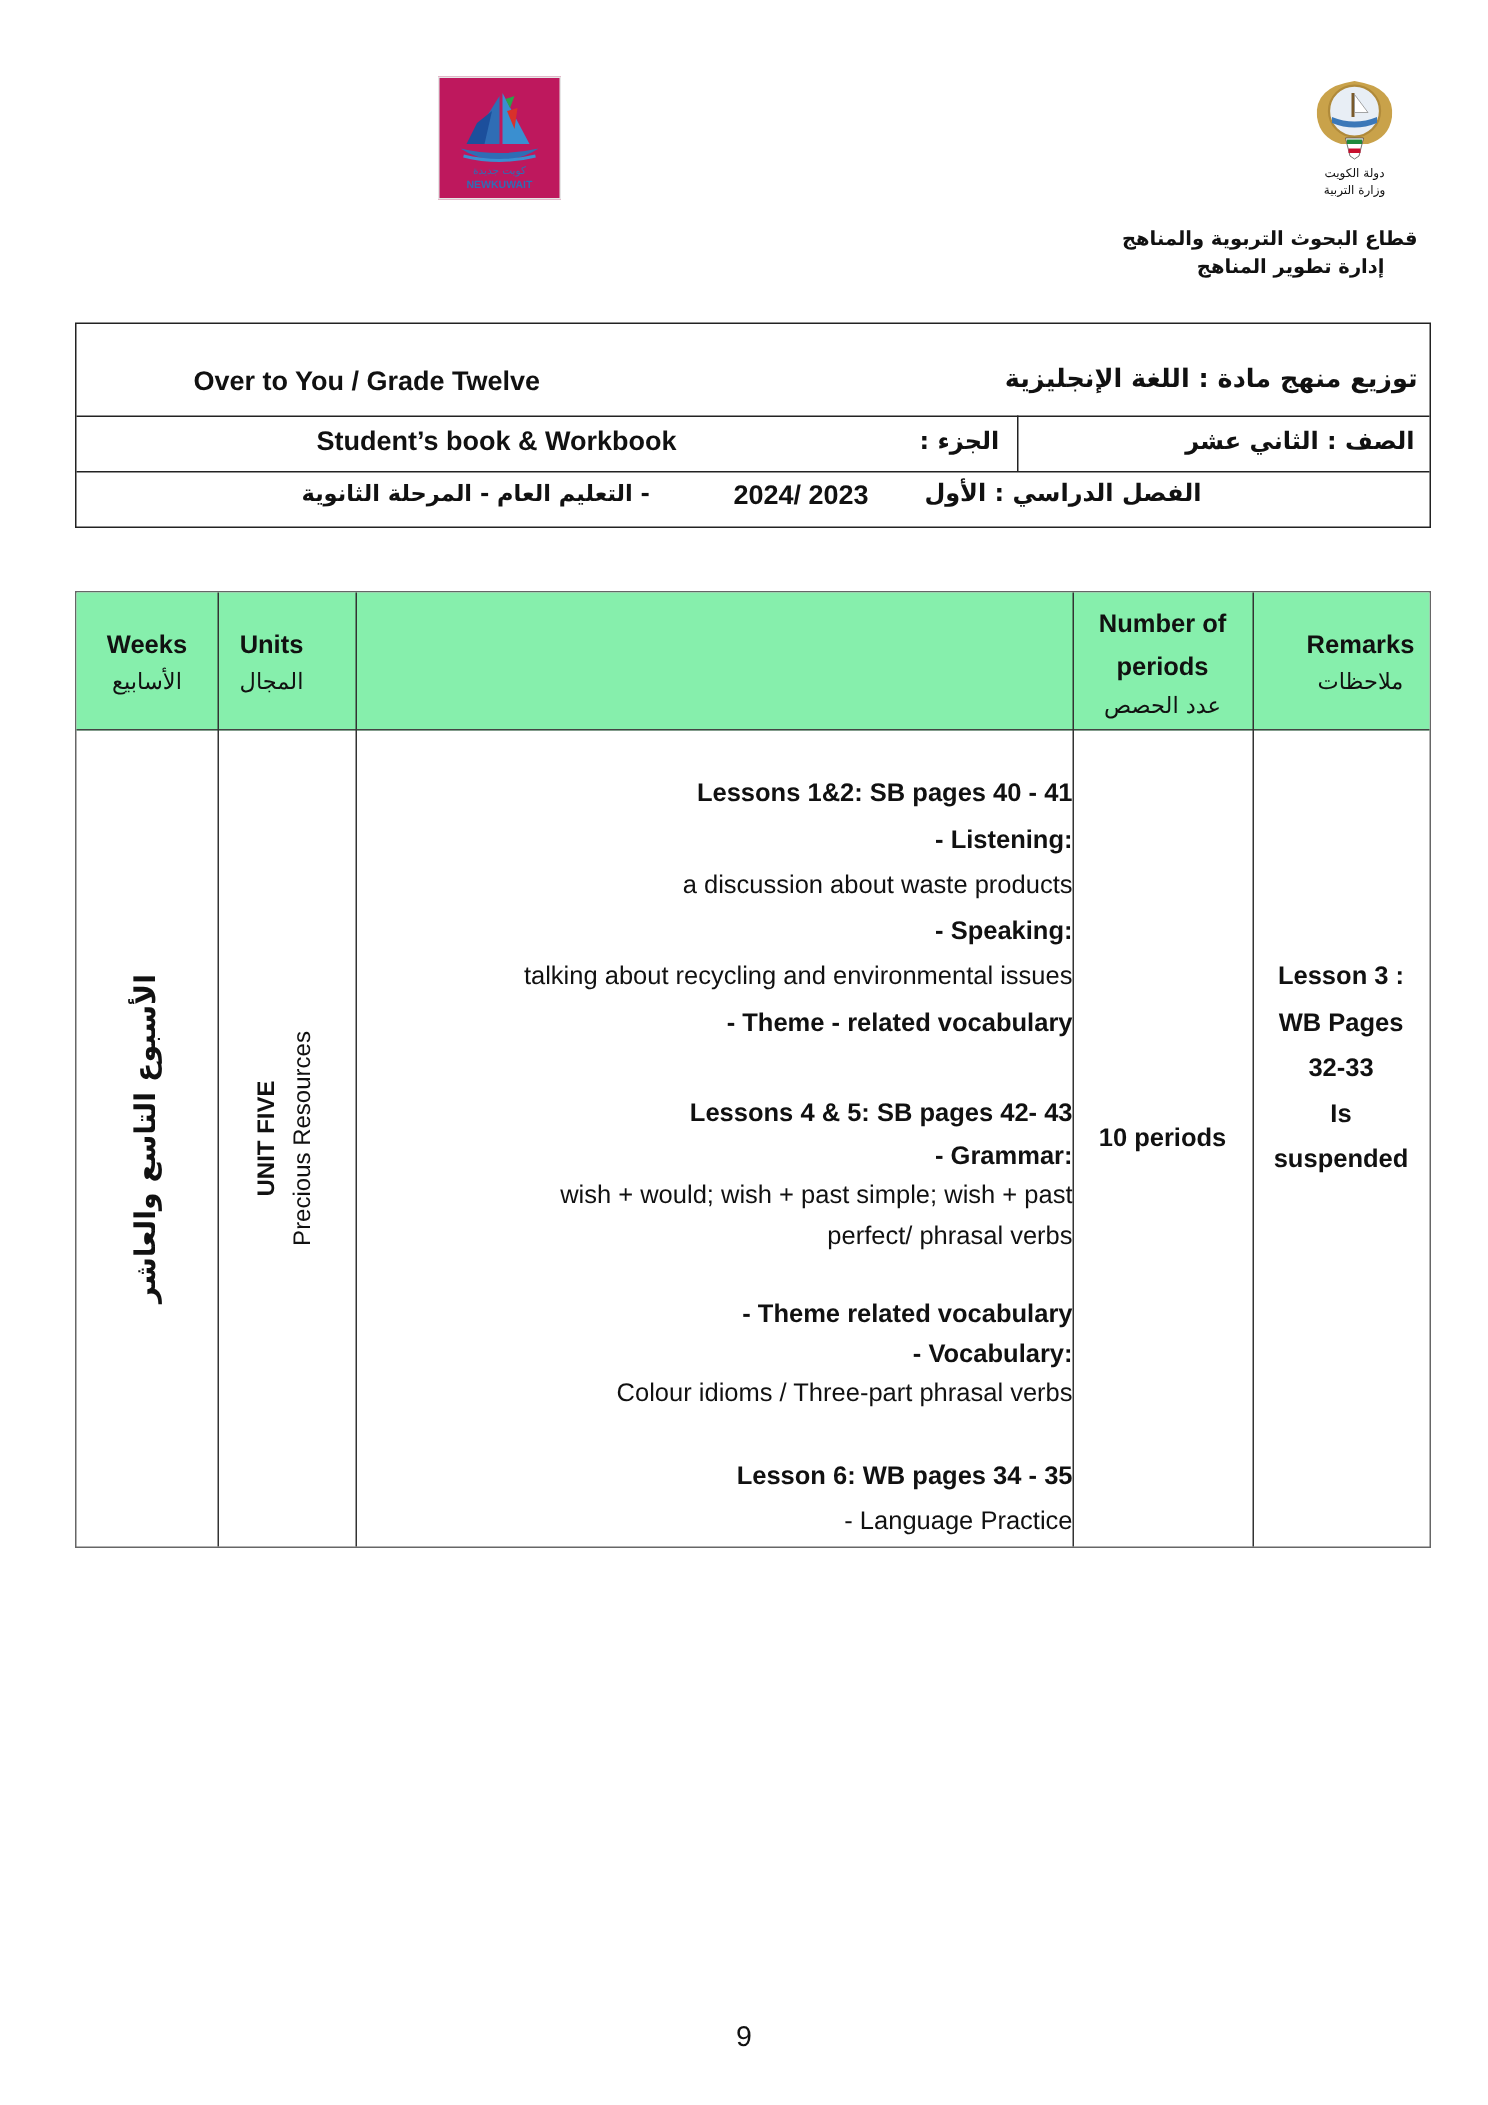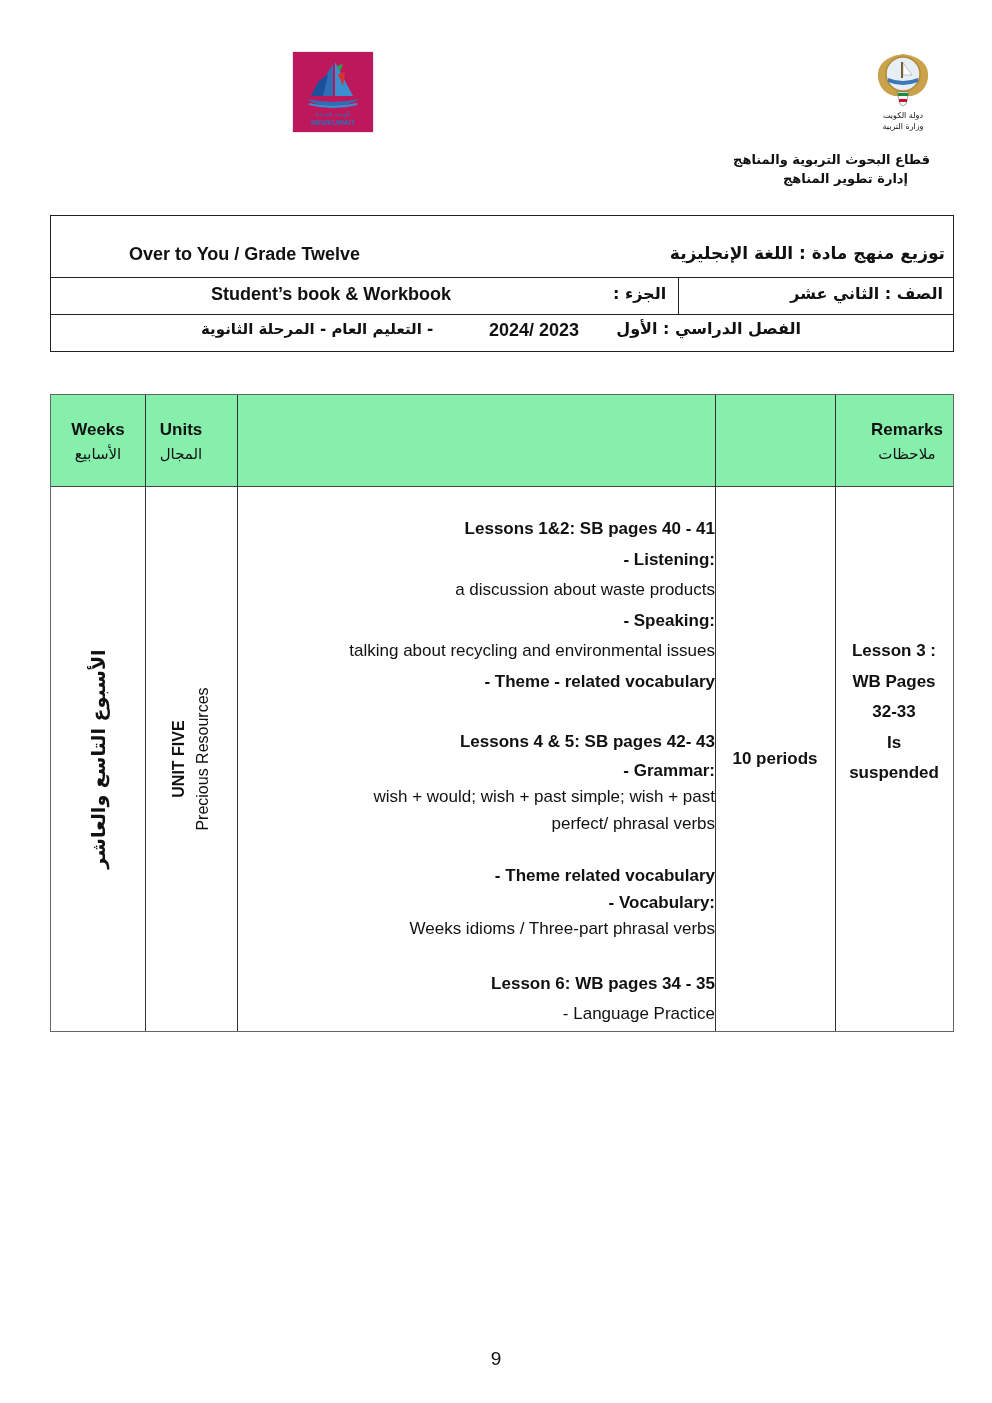--- a/index.html
+++ b/index.html
@@ -3,21 +3,21 @@
 <meta charset="utf-8">
 <style>
   html, body { margin: 0; padding: 0; background: #ffffff; }
   body { width: 992px; height: 1403px; position: relative; font-family: "DejaVu Sans", sans-serif; color: #111; overflow: hidden; }
   .abs { position: absolute; }
 
   
   .logo-nk { left: 260px; top: 51px; width: 80px; height: 80px; border: 1px solid #e6e6e6; background: #be185d; margin-left: 32px; }
   .logo-moe { left: 872px; top: 48px; width: 62px; height: 84px; }
 
-  .dept { right: 62px; top: 150px; text-align: right; direction: rtl; font-family: "DejaVu Sans", sans-serif; font-weight: bold; font-size: 13px; line-height: 19px; }
+  .dept { right: 47px; top: 150px; text-align: right; direction: rtl; font-family: "DejaVu Sans", sans-serif; font-weight: bold; font-size: 13px; line-height: 19px; }
   .dept div:nth-child(2) { padding-right: 22px; }
 
   
   .info { left: 50px; top: 215px; width: 904px; height: 137px; border: 1px solid #222; box-sizing: border-box; }
   .info .row1 { position: absolute; left: 0; top: 0; right: 0; height: 61px; border-bottom: 1px solid #222; }
   .info .row2 { position: absolute; left: 0; top: 61px; right: 0; height: 37px; border-bottom: 1px solid #222; }
   .info .row3 { position: absolute; left: 0; top: 98px; right: 0; bottom: 0; }
   .info .row2 .divider { position: absolute; left: 627px; top: 0; bottom: 0; border-left: 1px solid #222; }
 
   .en-bold { font-family: "Liberation Sans", sans-serif; font-weight: bold; font-size: 18px; }
@@ -108,20 +108,25 @@
 <div class="abs main">
   <div class="hdr">
     <div class="hcell" style="left:0; width:94px;">
       <span class="en">Weeks</span>
       <span class="ar">الأسابيع</span>
     </div>
     <div class="hcell" style="left:84px; width:92px;">
       <span class="en">Units</span>
       <span class="ar">المجال</span>
     </div>
+    <div class="hcell" style="left:664px; width:120px;">
+      <span class="en" style="line-height:30px;">Number of</span>
+      <span class="en" style="line-height:28px;">periods</span>
+      <span class="ar">عدد الحصص</span>
+    </div>
     <div class="hcell" style="left:784px; right:0;margin-left:26px;">
       <span class="en">Remarks</span>
       <span class="ar">ملاحظات</span>
     </div>
   </div>
 
   <div class="col-line" style="left:94px;"></div>
   <div class="col-line" style="left:186px;"></div>
   <div class="col-line" style="left:664px;"></div>
   <div class="col-line" style="left:784px;"></div>
@@ -145,21 +150,21 @@
       <div class="ln ind">talking about recycling and environmental issues</div>
       <div class="ln b">- Theme - related vocabulary</div>
       <div class="ln gap" style="height:30px;"></div>
       <div class="ln b">Lessons 4 &amp; 5: SB pages 42- 43</div>
       <div class="ln b tight">- Grammar:</div>
       <div class="ln ind tight">wish + would; wish + past simple; wish + past</div>
       <div class="ln ind tight">perfect/ phrasal verbs</div>
       <div class="ln gap"></div>
       <div class="ln b tight">- Theme related vocabulary</div>
       <div class="ln b tight">- Vocabulary:</div>
-      <div class="ln ind tight">Weeks idioms / Three-part phrasal verbs</div>
+      <div class="ln ind tight">Colour idioms / Three-part phrasal verbs</div>
       <div class="ln gap"></div>
       <div class="ln b">Lesson 6: WB pages 34 - 35</div>
       <div class="ln" style="padding-left:5px;">- Language Practice</div>
     </div>
 
     <div class="periods">
       <span>10 periods</span>
     </div>
 
     <div class="remarks">

